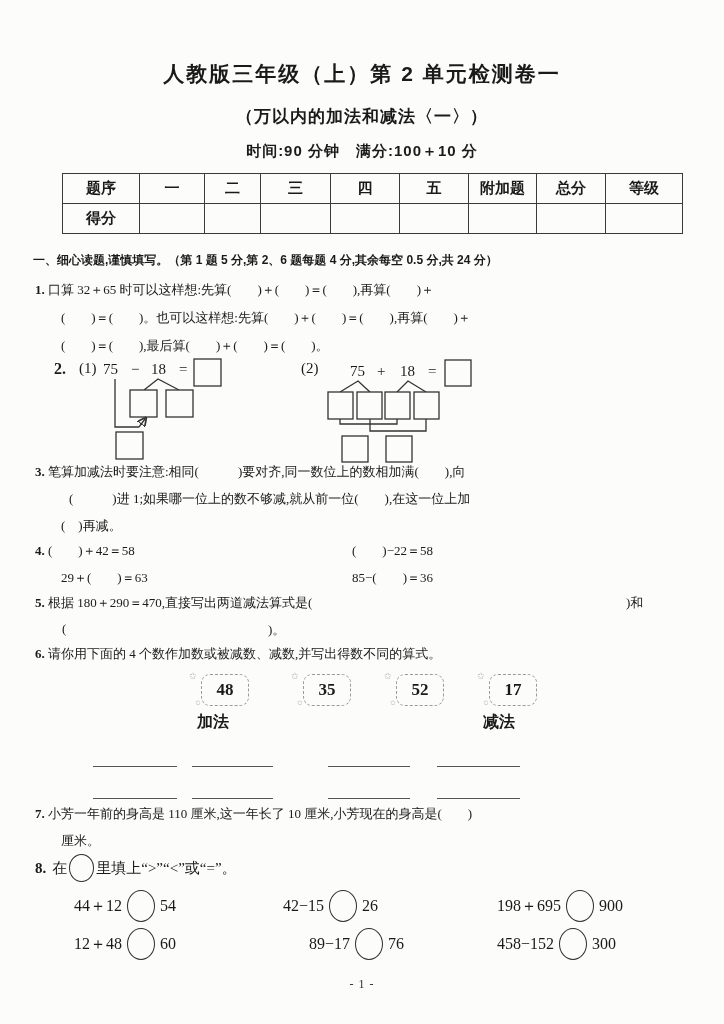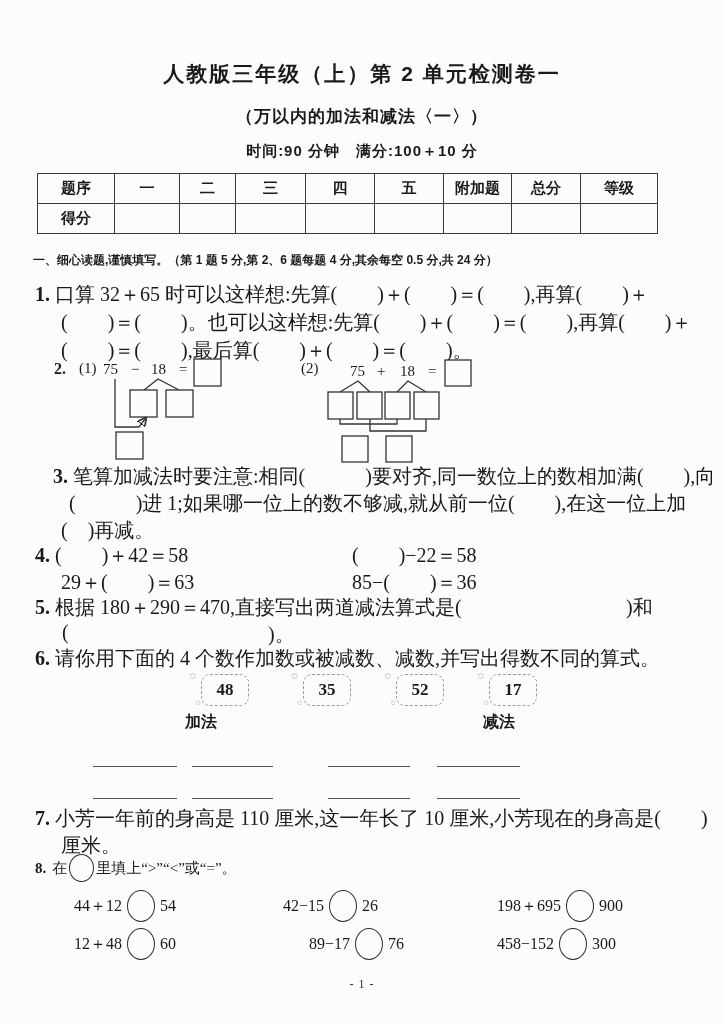--- a/index.html
+++ b/index.html
@@ -6,26 +6,26 @@
   .page {
     position:relative; width:724px; height:1024px; margin:0 auto;
     background:#fcfcfa; color:#1a1a1a; overflow:hidden;
     font-family:"Liberation Serif","DejaVu Serif",serif;
   }
   .abs { position:absolute; white-space:nowrap; }
   .ttl { width:724px; text-align:center; font-family:"Liberation Sans","DejaVu Sans",sans-serif; }
   .page-title { top:60px; left:0; font-size:21px; font-weight:bold; letter-spacing:2px; }
   .page-subtitle { top:105px; left:0; font-size:17px; font-weight:600; letter-spacing:1px; }
   .exam-meta { top:142px; left:0; font-size:15px; font-weight:bold; letter-spacing:1px; }
-  table.score { position:absolute; left:37px; top:173px; border-collapse:collapse; table-layout:fixed; }
+  table.score { position:absolute; left:62px; top:173px; border-collapse:collapse; table-layout:fixed; }
   table.score td { border:1.5px solid #3a3a3a; height:29px; text-align:center;
     font-size:15px; font-weight:bold; padding:0; }
   .sec-head { top:252px; left:33px; font-size:12px; font-weight:bold;
     font-family:"Liberation Sans","DejaVu Sans",sans-serif; }
-  .qline { font-size:20px;text-align:right; }
+  .qline { font-size:13px;text-align:right; }
   .qnum { font-weight:bold; }
   svg.diagram { position:absolute; overflow:visible; }
   svg.diagram text { font-size:15px; fill:#1a1a1a; font-family:"Liberation Serif","DejaVu Serif",serif; }
   svg.diagram .bold { font-weight:bold; }
   svg.diagram rect { fill:#fcfcfa; stroke:#333; stroke-width:1.3; }
   svg.diagram path, svg.diagram line, svg.diagram polyline { fill:none; stroke:#333; stroke-width:1.3; }
   .chip { position:absolute; width:46px; height:30px; border:1.6px dashed #9a9a96; border-radius:9px;
     display:flex; align-items:center; justify-content:center;
     font-size:17px; font-weight:bold; }
   .chip .deco { position:absolute; left:-13px; top:-4px; font-size:9px; color:#b5b5b0; font-weight:normal; }
@@ -128,21 +128,21 @@
     <rect x="35" y="37" width="25" height="27"></rect>
     <rect x="64" y="37" width="25" height="27"></rect>
     <rect x="92" y="37" width="25" height="27"></rect>
     <rect x="121" y="37" width="25" height="27"></rect>
     <path d="M47,64 L47,69 L104,69 L104,64"></path>
     <path d="M77,64 L77,76 L133,76 L133,64"></path>
     <rect x="49" y="81" width="26" height="26"></rect>
     <rect x="93" y="81" width="26" height="26"></rect>
   </svg>
 
-  <div class="abs qline" style="top:463px; left:35px;margin-left:18px;">
+  <div class="abs qline" style="top:463px; left:35px;">
     <span class="qnum">3.</span>
     <span>笔算加减法时要注意:相同(　　　)要对齐,同一数位上的数相加满(　　),向</span>
   </div>
   <div class="abs qline" style="top:490px; left:69px;">(　　　)进 1;如果哪一位上的数不够减,就从前一位(　　),在这一位上加</div>
   <div class="abs qline" style="top:517px; left:61px;">(　)再减。</div>
 
   <div class="abs qline" style="top:542px; left:35px;">
     <span class="qnum">4.</span>
     <span>(　　)＋42＝58</span>
   </div>
@@ -177,21 +177,21 @@
     <span class="deco">✩</span>
     <span class="deco deco2">✩</span>
     <span>52</span>
   </div>
   <div class="chip" style="left:489px; top:674px;">
     <span class="deco">✩</span>
     <span class="deco deco2">✩</span>
     <span>17</span>
   </div>
 
-  <div class="abs op-label" style="top:712px; left:185px;">加法</div>
+  <div class="abs op-label" style="top:712px; left:197px;">加法</div>
   <div class="abs op-label" style="top:712px; left:483px;">减法</div>
 
   <div class="ansline" style="left:93px;  top:766px; width:84px;"></div>
   <div class="ansline" style="left:192px; top:766px; width:81px;"></div>
   <div class="ansline" style="left:328px; top:766px; width:82px;"></div>
   <div class="ansline" style="left:437px; top:766px; width:83px;"></div>
   <div class="ansline" style="left:93px;  top:798px; width:84px;"></div>
   <div class="ansline" style="left:192px; top:798px; width:81px;"></div>
   <div class="ansline" style="left:328px; top:798px; width:82px;"></div>
   <div class="ansline" style="left:437px; top:798px; width:83px;"></div>

